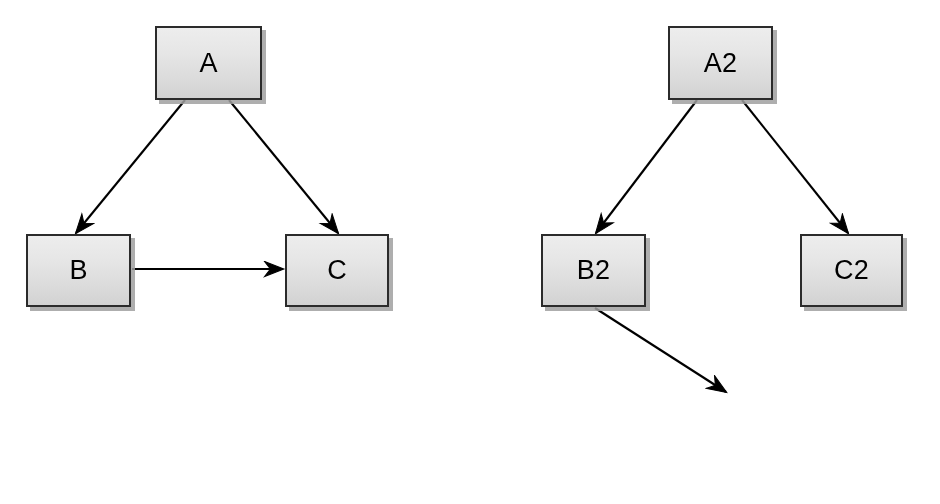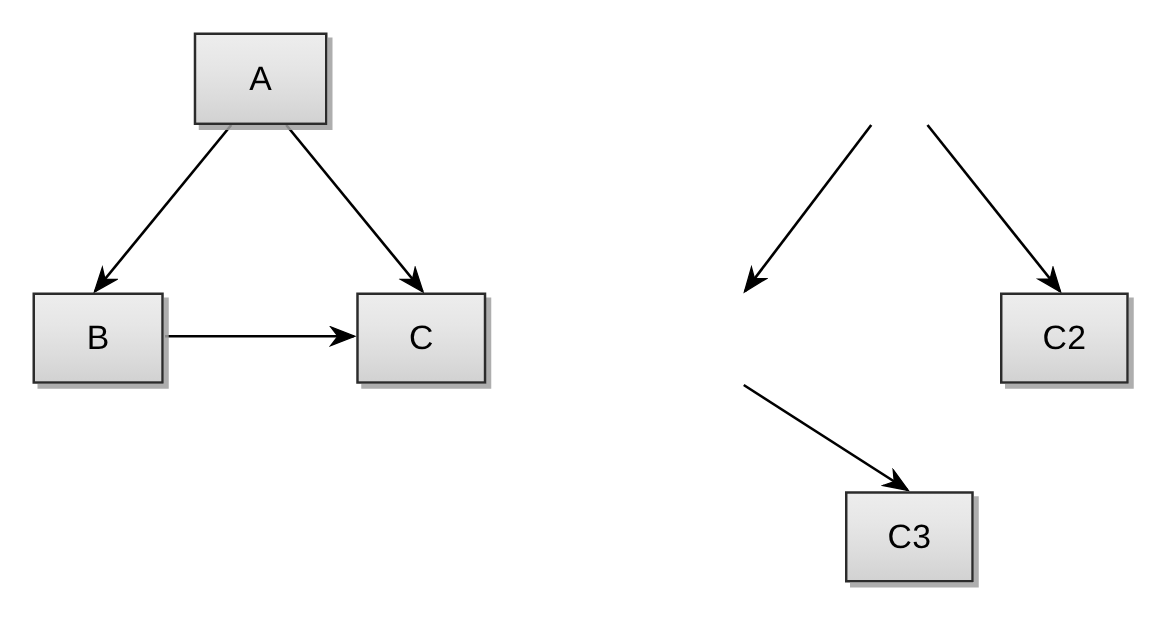--- a/index.html
+++ b/index.html
@@ -76,23 +76,26 @@
   </div>
 
   <div class="node" style="left: 26px; top: 234px; width: 105px; height: 73px;">
     <span class="node-label">B</span>
   </div>
 
   <div class="node" style="left: 285px; top: 234px; width: 104px; height: 73px;">
     <span class="node-label">C</span>
   </div>
 
+  <div class="node" style="left: 668px; top: 26px; width: 105px; height: 74px;">
+    <span class="node-label">A2</span>
+  </div>
 
+  <div class="node" style="left: 541px; top: 234px; width: 105px; height: 73px;">
+    <span class="node-label">B2</span>
+  </div>
 
   <div class="node" style="left: 800px; top: 234px; width: 103px; height: 73px; align-items: center;">
     <span class="node-label">C2</span>
   </div>
 
-  <div class="node" style="left: 676px; top: 393px; width: 103px; height: 73px;">
-    <span class="node-label">C3</span>
-  </div>
 
 </div>
 
 </body></html>

